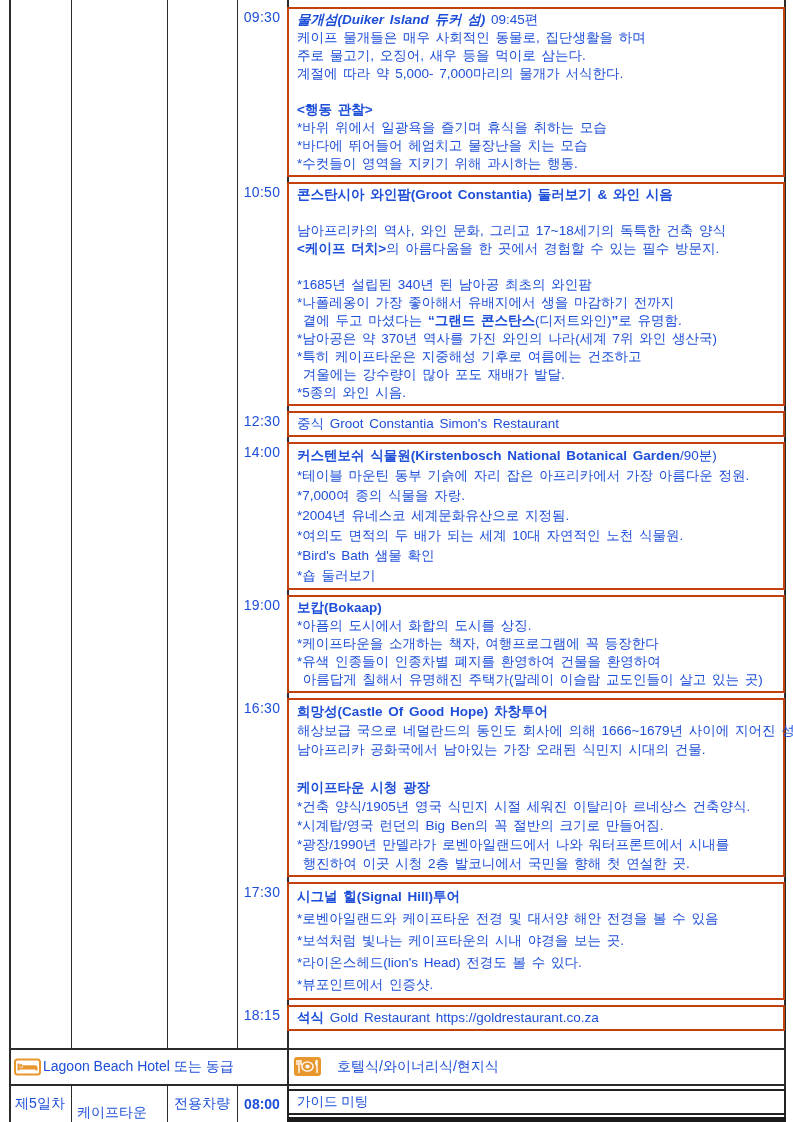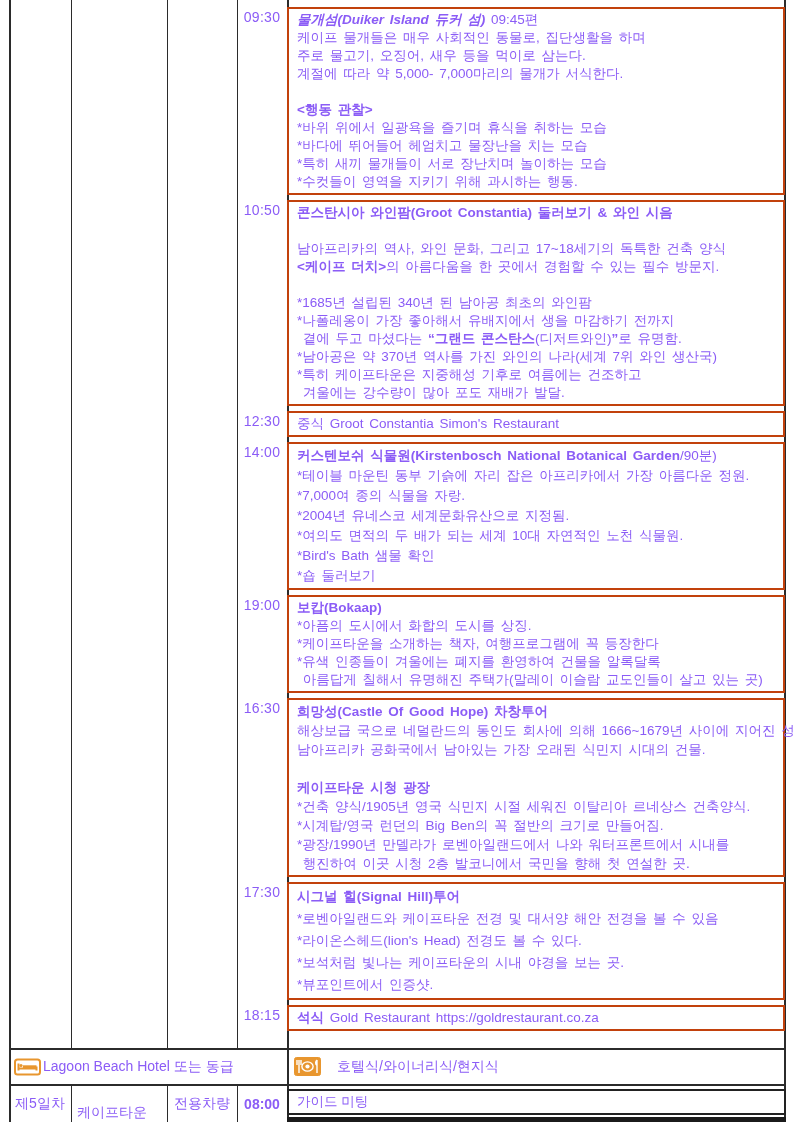--- a/index.html
+++ b/index.html
@@ -1,17 +1,17 @@
 <!DOCTYPE html>
 <html><head>
 <meta charset="utf-8">
 <style>
   html,body{margin:0;padding:0;background:#fff;}
   .page{position:relative;width:793px;height:1122px;background:#ffffff;
-        font-family:"Liberation Sans","DejaVu Sans",sans-serif;color:#8b5cf6;overflow:hidden;}
+        font-family:"Liberation Sans","DejaVu Sans",sans-serif;color:#1d4ed8;overflow:hidden;}
   .vl,.hl{position:absolute;background:#2b2b2b;}
   
   .sched{position:absolute;left:237px;top:7px;width:550px;}
   .sched-row{display:flex;margin-bottom:5px;}
   .time{flex:none;width:50px;text-align:center;font-size:14px;padding-top:2px;letter-spacing:.3px;}
   .desc-box{flex:none;width:498px;box-sizing:border-box;border:2px solid #c2410c;
             background:#fff;padding:2px 8px;}
   .line{line-height:18px;font-size:13.5px;white-space:pre;word-spacing:2px;}
   .sched-row:nth-child(4) .line{line-height:20px;}
   .sched-row:nth-child(6) .line{line-height:19px;}
@@ -56,38 +56,38 @@
         <div class="time">09:30</div>
         <div class="desc-box">
           <div class="line"><span class="bd it">물개섬(</span><span class="bd it">Duiker Island</span><span class="bd it"> 듀커 섬)</span><span> 09:45편</span></div>
           <div class="line">케이프 물개들은 매우 사회적인 동물로, 집단생활을 하며</div>
           <div class="line">주로 물고기, 오징어, 새우 등을 먹이로 삼는다.</div>
           <div class="line">계절에 따라 약 5,000- 7,000마리의 물개가 서식한다.</div>
           <div class="line">&nbsp;</div>
           <div class="line"><span class="bd">&lt;행동 관찰&gt;</span></div>
           <div class="line">*바위 위에서 일광욕을 즐기며 휴식을 취하는 모습</div>
           <div class="line">*바다에 뛰어들어 헤엄치고 물장난을 치는 모습</div>
-          <div class="line">*특히 새끼 물개들이 서로 장난치며 놀이하는 모습</div>
           <div class="line">*수컷들이 영역을 지키기 위해 과시하는 행동.</div>
         </div>
       </div>
       <div class="sched-row">
         <div class="time">10:50</div>
         <div class="desc-box">
           <div class="line"><span class="bd">콘스탄시아 와인팜(Groot Constantia) 둘러보기 &amp; 와인 시음</span></div>
           <div class="line">&nbsp;</div>
           <div class="line">남아프리카의 역사, 와인 문화, 그리고 17~18세기의 독특한 건축 양식</div>
           <div class="line"><span class="bd">&lt;케이프 더치&gt;</span><span>의 아름다움을 한 곳에서 경험할 수 있는 필수 방문지.</span></div>
           <div class="line">&nbsp;</div>
           <div class="line">*1685년 설립된 340년 된 남아공 최초의 와인팜</div>
           <div class="line">*나폴레옹이 가장 좋아해서 유배지에서 생을 마감하기 전까지</div>
           <div class="line"><span> 곁에 두고 마셨다는 </span><span class="bd">“그랜드 콘스탄스</span><span>(디저트와인)</span><span class="bd">”</span><span>로 유명함.</span></div>
           <div class="line">*남아공은 약 370년 역사를 가진 와인의 나라(세계 7위 와인 생산국)</div>
           <div class="line">*특히 케이프타운은 지중해성 기후로 여름에는 건조하고</div>
           <div class="line"> 겨울에는 강수량이 많아 포도 재배가 발달.</div>
+          <div class="line">*5종의 와인 시음.</div>
         </div>
       </div>
       <div class="sched-row">
         <div class="time">12:30</div>
         <div class="desc-box">
           <div class="line">중식 Groot Constantia Simon's Restaurant</div>
         </div>
       </div>
       <div class="sched-row">
         <div class="time">14:00</div>
@@ -100,21 +100,21 @@
           <div class="line">*Bird's Bath 샘물 확인</div>
           <div class="line">*숍 둘러보기</div>
         </div>
       </div>
       <div class="sched-row">
         <div class="time">19:00</div>
         <div class="desc-box">
           <div class="line"><span class="bd">보캅(Bokaap)</span></div>
           <div class="line">*아픔의 도시에서 화합의 도시를 상징.</div>
           <div class="line">*케이프타운을 소개하는 책자, 여행프로그램에 꼭 등장한다</div>
-          <div class="line">*유색 인종들이 겨울에는 폐지를 환영하여 건물을 알록달록</div>
+          <div class="line">*유색 인종들이 인종차별 폐지를 환영하여 건물을 환영하여</div>
           <div class="line"> 아름답게 칠해서 유명해진 주택가(말레이 이슬람 교도인들이 살고 있는 곳)</div>
         </div>
       </div>
       <div class="sched-row">
         <div class="time">16:30</div>
         <div class="desc-box">
           <div class="line"><span class="bd">희망성(Castle Of Good Hope) 차창투어</span></div>
           <div class="line">해상보급 국으로 네덜란드의 동인도 회사에 의해 1666~1679년 사이에 지어진 성.</div>
           <div class="line">남아프리카 공화국에서 남아있는 가장 오래된 식민지 시대의 건물.</div>
           <div class="line">&nbsp;</div>
@@ -123,22 +123,22 @@
           <div class="line">*시계탑/영국 런던의 Big Ben의 꼭 절반의 크기로 만들어짐.</div>
           <div class="line">*광장/1990년 만델라가 로벤아일랜드에서 나와 워터프론트에서 시내를</div>
           <div class="line"> 행진하여 이곳 시청 2층 발코니에서 국민을 향해 첫 연설한 곳.</div>
         </div>
       </div>
       <div class="sched-row">
         <div class="time">17:30</div>
         <div class="desc-box">
           <div class="line"><span class="bd">시그널 힐(Signal Hill)투어</span></div>
           <div class="line">*로벤아일랜드와 케이프타운 전경 및 대서양 해안 전경을 볼 수 있음</div>
+          <div class="line">*보석처럼 빛나는 케이프타운의 시내 야경을 보는 곳.</div>
           <div class="line">*라이온스헤드(lion's Head) 전경도 볼 수 있다.</div>
-          <div class="line">*보석처럼 빛나는 케이프타운의 시내 야경을 보는 곳.</div>
           <div class="line">*뷰포인트에서 인증샷.</div>
         </div>
       </div>
       <div class="sched-row">
         <div class="time">18:15</div>
         <div class="desc-box">
           <div class="line"><span class="bd">석식</span><span> Gold Restaurant https://goldrestaurant.co.za</span></div>
         </div>
       </div>
     </div>

